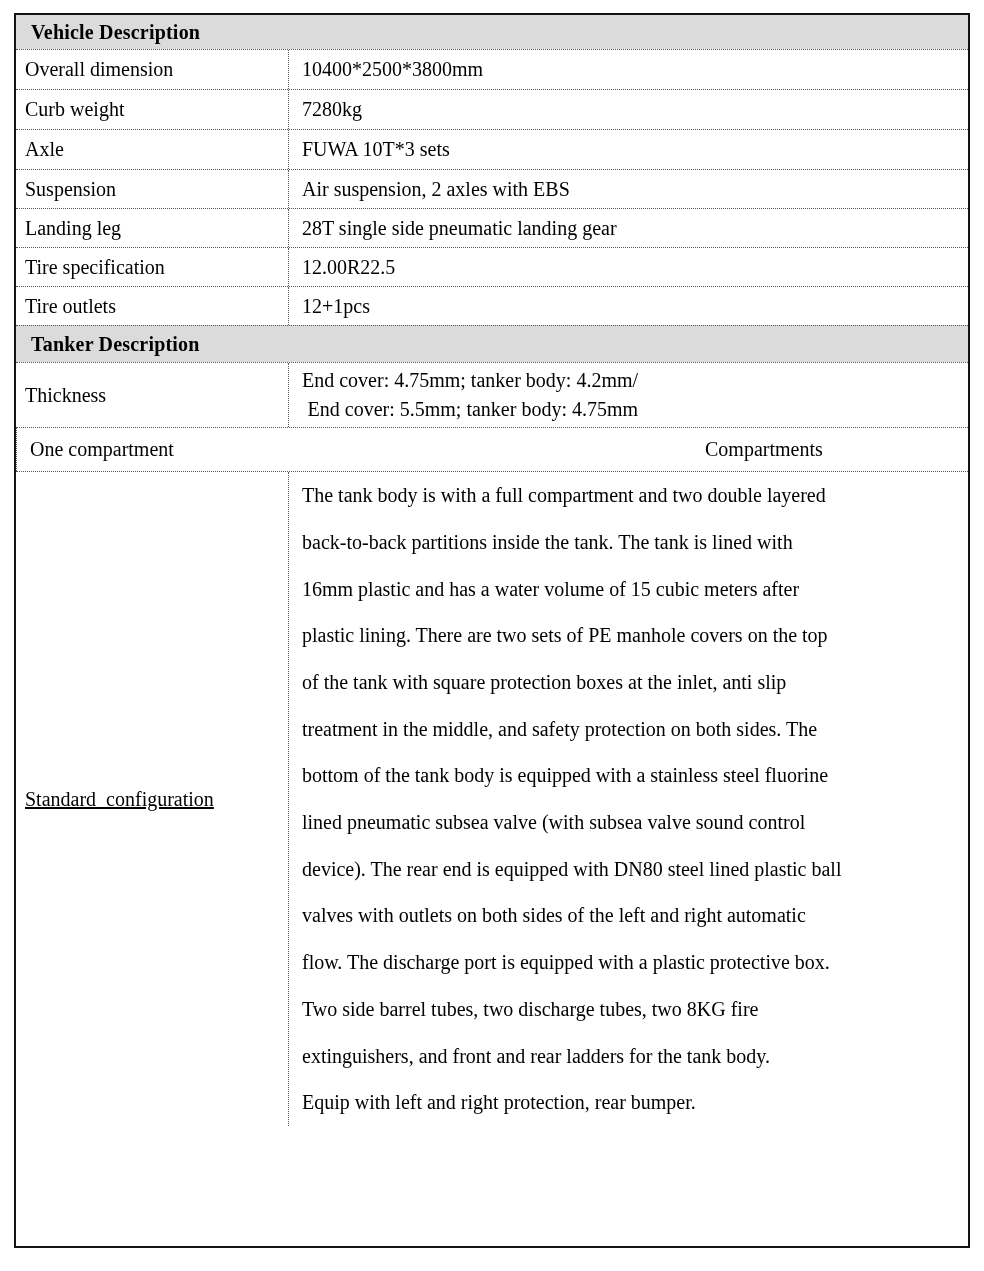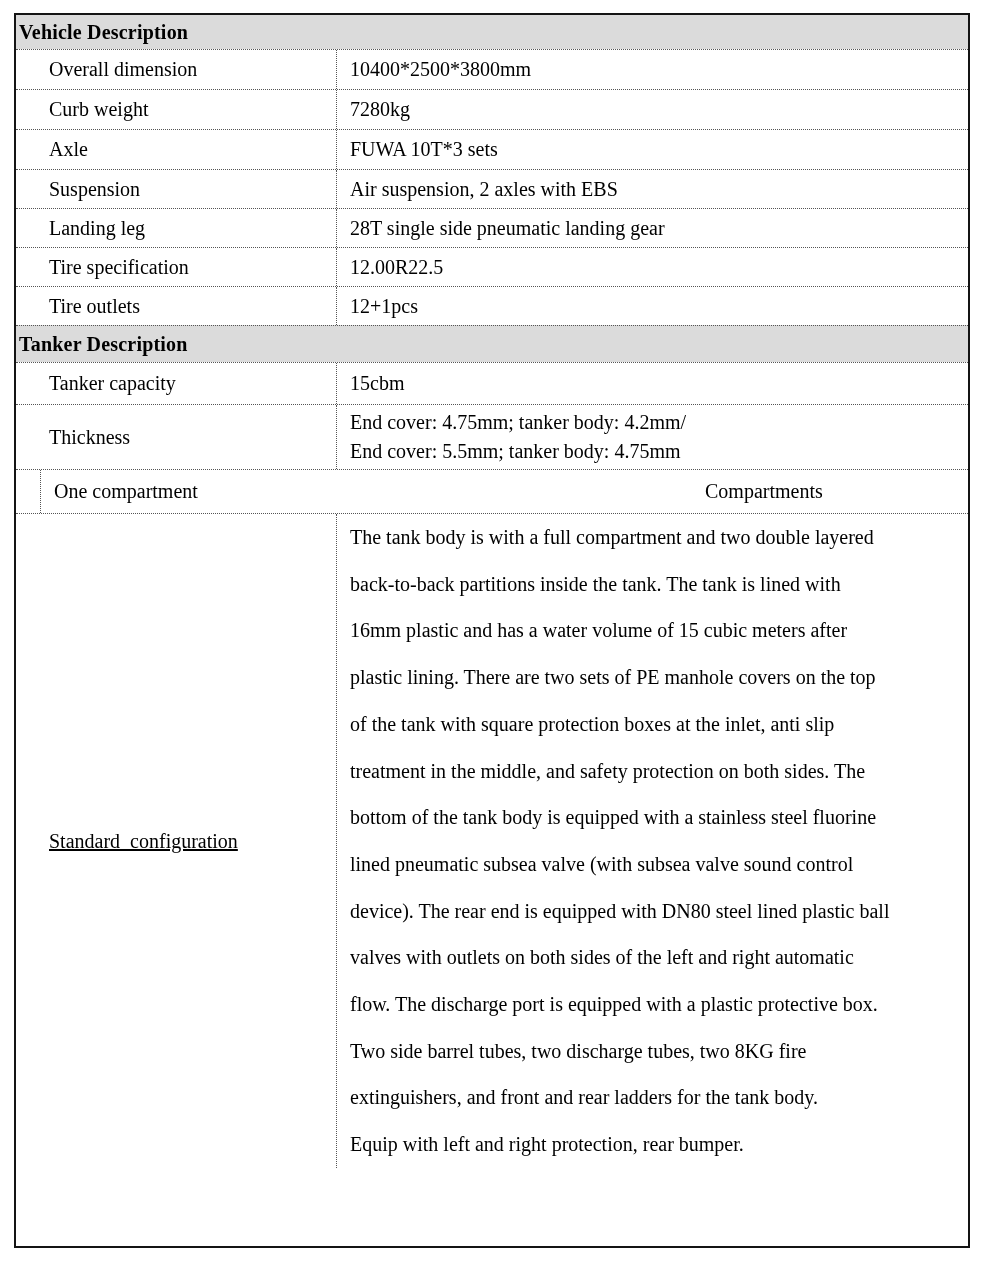--- a/index.html
+++ b/index.html
@@ -28,43 +28,42 @@
     border-top: 1px dotted #555555;
   }
   .row:first-child { border-top: none; }
   .row.header {
     background: #dbdbdb;
     align-items: center;
   }
   .header-text {
     font-weight: bold;
     font-size: 20px;
-    padding-left: 3px;
+    padding-left: 15px;
     letter-spacing: 0.2px;
   }
   .cell {
     box-sizing: border-box;
     font-size: 20px;
     display: flex;
     align-items: center;
-    margin-left: 24px;
   }
   .cell.label {
     width: 272px;
     flex: none;
     padding-left: 9px;
   }
   .cell.value {
     flex: 1;
     border-left: 1px dotted #555555;
     padding-left: 13px;
   }
-  .twoline { white-space: pre-line; line-height: 29px; }
+  .twoline { white-space: pre-line; line-height: 29px; text-align: right; }
   .cell.value.para {
-    align-items: flex-start;
+    align-items: flex-end;
     overflow: hidden;
   }
   .para-text {
     white-space: pre;
     line-height: 46.7px;
     font-size: 20px;
   }
   .spread-label { word-spacing: 5px; text-decoration: underline; }
 </style>
 </head>
@@ -102,24 +101,20 @@
   </div>
   <div class="row" style="height:39px">
     <div class="cell label">Tire outlets</div>
     <div class="cell value">12+1pcs</div>
   </div>
 
   <div class="row header" style="height:37px">
     <div class="header-text">Tanker Description</div>
   </div>
 
-  <div class="row" style="height:42px">
-    <div class="cell label">Tanker capacity</div>
-    <div class="cell value">15cbm</div>
-  </div>
   <div class="row" style="height:65px">
     <div class="cell label">Thickness</div>
     <div class="cell value twoline">End cover: 4.75mm; tanker body: 4.2mm/
 End cover: 5.5mm; tanker body: 4.75mm</div>
   </div>
   <div class="row" style="height:44px">
     <div class="cell value">One compartment</div>
     <div class="cell label">Compartments</div>
   </div>
   <div class="row" style="height:655px">

